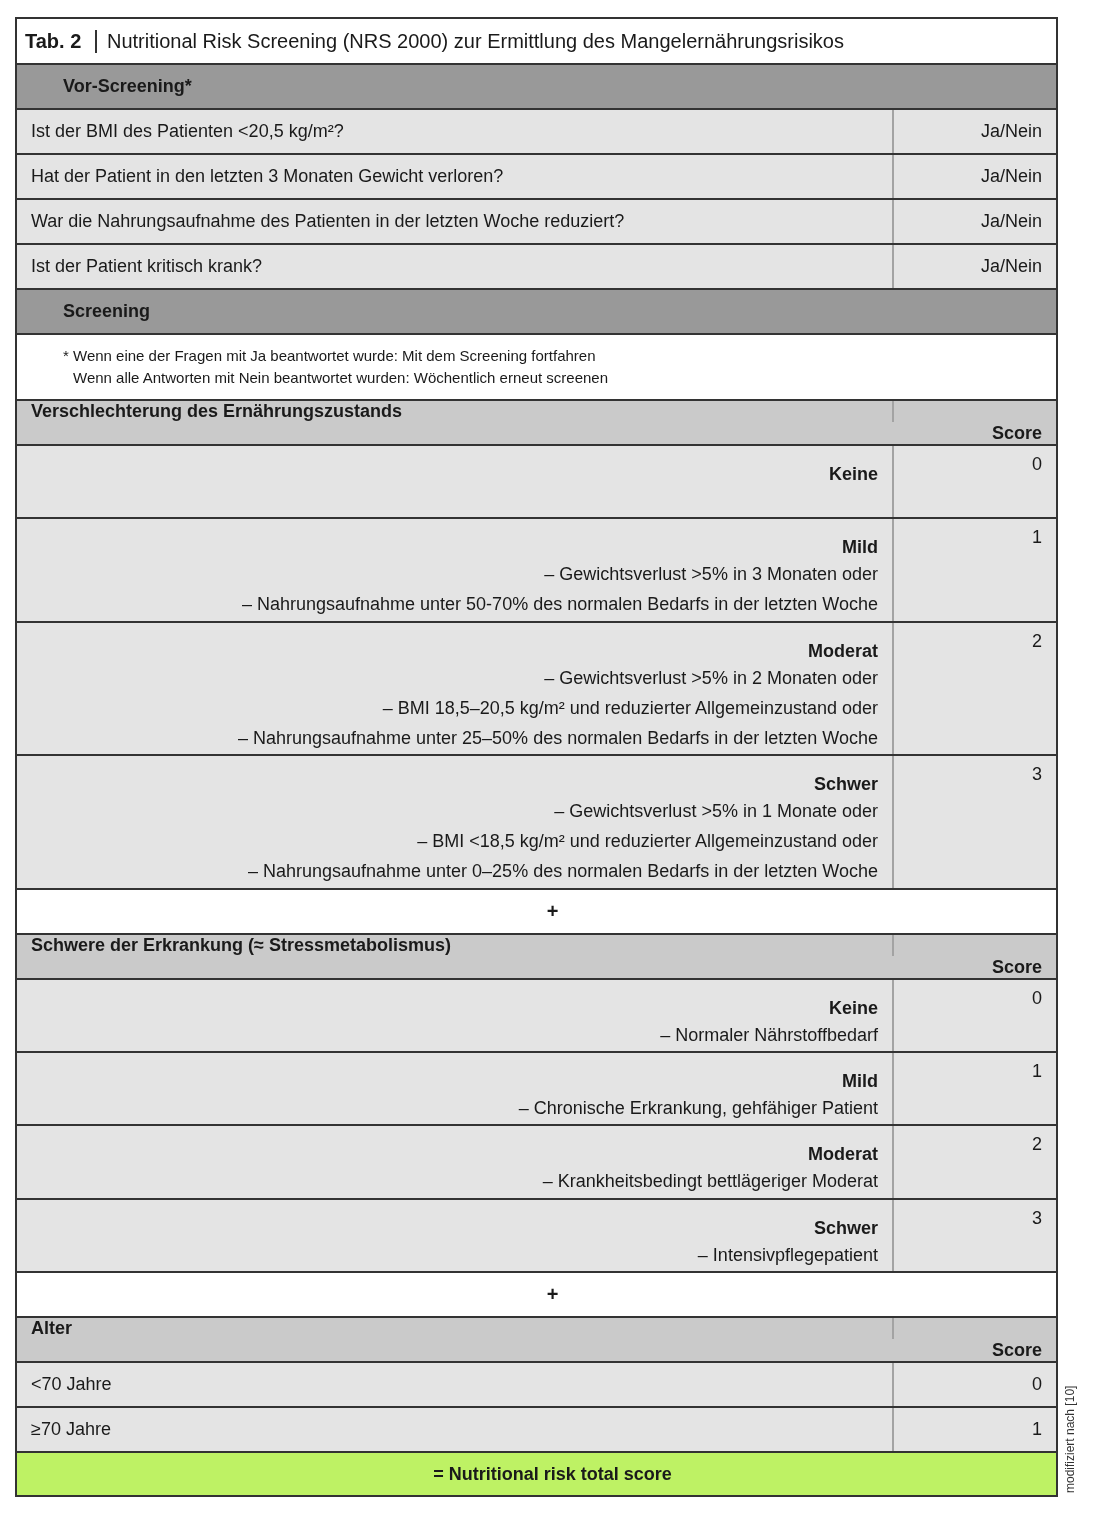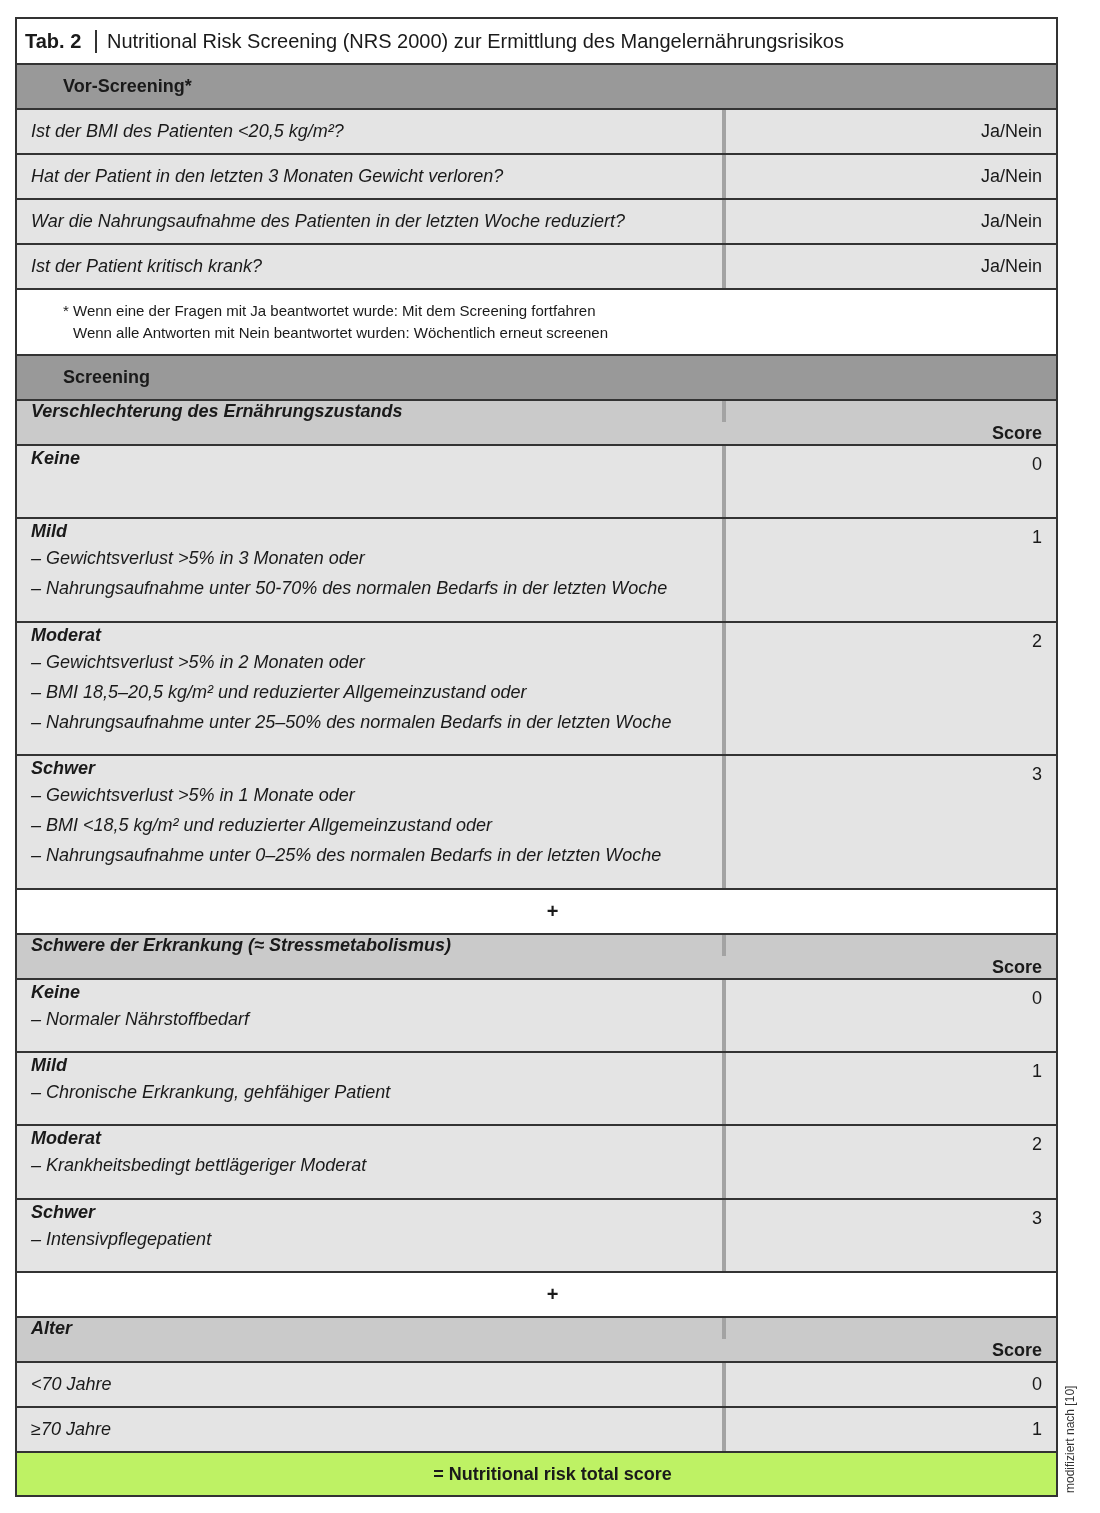--- a/index.html
+++ b/index.html
@@ -1,33 +1,33 @@
 <!DOCTYPE html>
 <html><head>
 <meta charset="utf-8">
 <style>
   html, body { margin:0; padding:0; background:#ffffff; }
   body { width:1100px; height:1513px; position:relative; font-family:"Liberation Sans", sans-serif; color:#1a1a1a; }
   .tbl { position:absolute; left:15px; top:17px; width:1043px; border:2px solid #333; box-sizing:border-box; }
   .row { display:flex; border-top:2px solid #333; box-sizing:border-box; }
   .row:first-child { border-top:none;align-items:center; }
   .cell { box-sizing:border-box; padding:0 14px; display:flex; align-items:center; font-size:18px; }
-  .c-left { width:709px; border-right:4px solid #a3a3a3;font-style:italic; }
+  .c-left { width:877px; border-right:2px solid #a3a3a3; }
   .c-right { flex:1; justify-content:flex-end; }
   .full { flex:1;margin-left:32px; }
   .title-row { height:44px; background:#fff; }
   .tab-label { width:80px; border-right:2px solid #333; font-weight:bold; font-size:20px; padding:0 8px; }
   .tab-title { flex:1; font-size:20px; padding:0 10px; }
   .sec { background:#999999; height:45px; font-weight:bold; }
   .sub { background:#cacaca; height:45px; font-weight:bold;flex-direction:column; }
   .q { background:#e4e4e4; height:45px; }
   .note { background:#fff; height:64px; flex-direction:column; align-items:flex-start; justify-content:center; font-size:15px; line-height:22px; padding-left:14px; }
   .note .l2 { padding-left:10px; }
   .item { background:#e4e4e4; }
-  .item .c-left { flex-direction:column; align-items:flex-start; justify-content:flex-start; padding-top:0; padding-bottom:10px; }
+  .item .c-left { flex-direction:column; align-items:flex-end; justify-content:flex-start; padding-top:16px; padding-bottom:10px; }
   .item .c-right { align-items:flex-start; padding-top:8px; }
   .item-title { font-weight:bold; line-height:24px; }
   .item-line { line-height:30px; }
   .plus { background:#fff; height:45px; justify-content:center; font-weight:bold; font-size:20px; }
   .total { background:#bef264; height:44px; justify-content:center; font-weight:bold; }
   .side-note { position:absolute; left:1063px; top:1493px; transform-origin:0 0; transform:rotate(-90deg); font-size:12px; color:#333; white-space:nowrap; }
 </style>
 </head>
 <body>
 
@@ -51,29 +51,29 @@
   </div>
   <div class="row q">
     <div class="cell c-left">War die Nahrungsaufnahme des Patienten in der letzten Woche reduziert?</div>
     <div class="cell c-right">Ja/Nein</div>
   </div>
   <div class="row q">
     <div class="cell c-left">Ist der Patient kritisch krank?</div>
     <div class="cell c-right">Ja/Nein</div>
   </div>
 
+  <div class="row sec">
+    <div class="cell full">Screening</div>
+  </div>
+
   <div class="row">
     <div class="cell full note">
       <div>* Wenn eine der Fragen mit Ja beantwortet wurde: Mit dem Screening fortfahren</div>
       <div class="l2">Wenn alle Antworten mit Nein beantwortet wurden: Wöchentlich erneut screenen</div>
     </div>
-  </div>
-
-  <div class="row sec">
-    <div class="cell full">Screening</div>
   </div>
 
   <div class="row sub">
     <div class="cell c-left">Verschlechterung des Ernährungszustands</div>
     <div class="cell c-right">Score</div>
   </div>
   <div class="row item" style="height: 73px;">
       <div class="cell c-left">
         <div class="item-title">Keine</div>
       </div>

